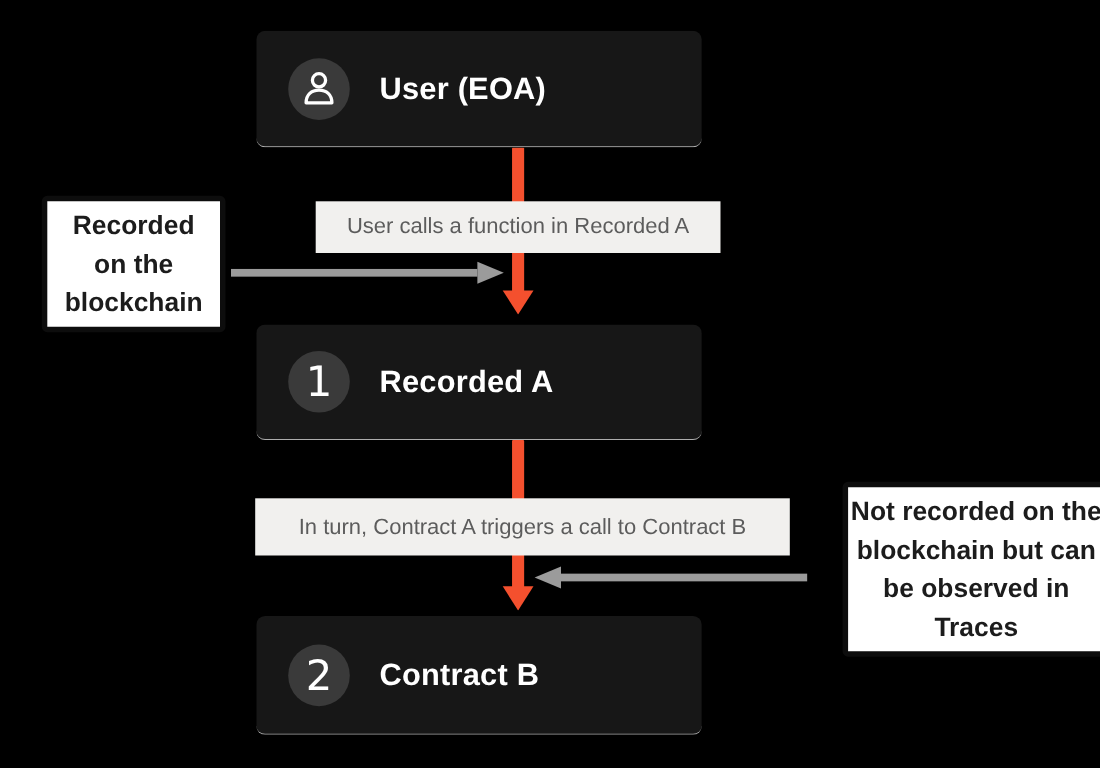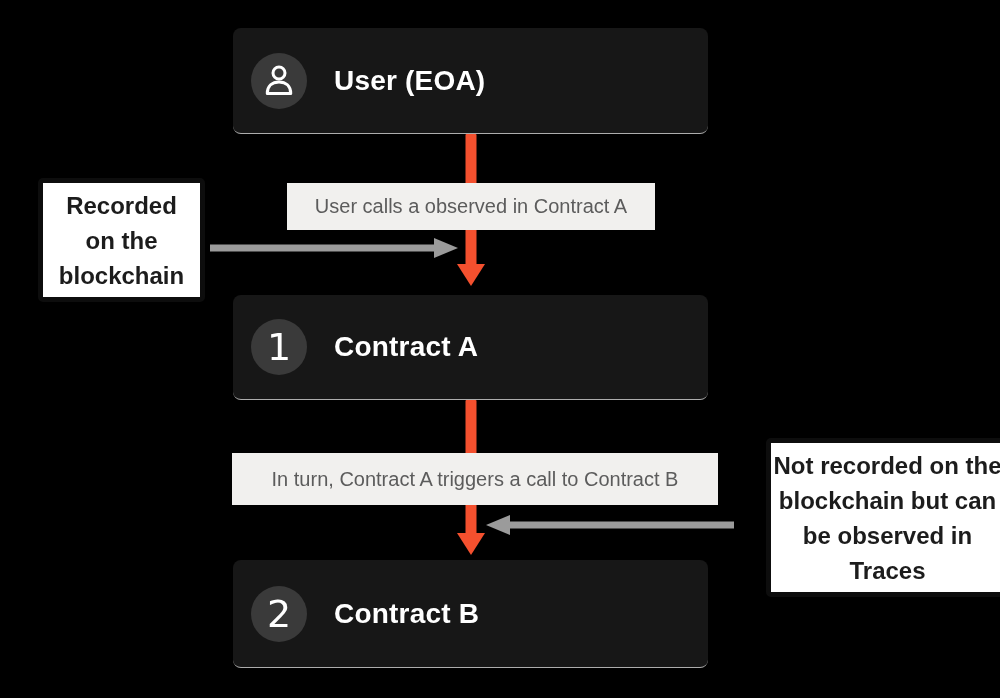--- a/index.html
+++ b/index.html
@@ -16,26 +16,26 @@
     --note-text:#1C1C1C;
   }
   html,body{margin:0;padding:0;background:var(--background);}
   #stage{
     position:relative;width:1000px;height:698px;overflow:hidden;
     background:var(--background);
     font-family:"Liberation Sans",sans-serif;
   }
   
   .node{
-    position:absolute;left:233px;width:475px;
+    position:absolute;left:233px;width:405px;
     background:var(--node-bg);
     border-radius:8px;
     border-bottom:1px solid rgba(200,200,200,0.85);
     display:flex;align-items:center;
-    padding-left:18px;box-sizing:border-box;
+    padding-left:29px;box-sizing:border-box;
     z-index:2;
   }
   #node-user{top:28px;height:106px;}
   #node-a{top:295px;height:105px;}
   #node-b{top:560px;height:108px;}
   .badge{
     width:56px;height:56px;border-radius:50%;
     background:var(--badge-bg);
     display:flex;align-items:center;justify-content:center;
     flex:0 0 auto;
@@ -109,31 +109,31 @@
   <div class="node" id="node-user">
     <div class="badge">
       <svg width="30" height="33" viewBox="0 0 32 34">
         <circle cx="16" cy="9" r="6.4" fill="none" stroke="#FFFFFF" stroke-width="3.2"></circle>
         <path d="M3.5 30.8 C3.5 22.8 8.8 18.5 16 18.5 S28.5 22.8 28.5 30.8 Z" fill="none" stroke="#FFFFFF" stroke-width="3.2" stroke-linejoin="round"></path>
       </svg>
     </div>
     <div class="node-title">User (EOA)</div>
   </div>
 
-  <div class="edge-label" id="edge-label-1">User calls a observed in Contract A</div>
+  <div class="edge-label" id="edge-label-1">User calls a function in Recorded A</div>
 
   <div class="note" id="note-left">Recorded
 on the
 blockchain</div>
 
   <div class="node" id="node-a">
     <div class="badge">
       <span class="badge-number">1</span>
     </div>
-    <div class="node-title">Contract A</div>
+    <div class="node-title">Recorded A</div>
   </div>
 
   <div class="edge-label" id="edge-label-2">In turn, Contract A triggers a call to Contract B</div>
 
   <div class="note" id="note-right">Not recorded on the
 blockchain but can
 be observed in
 Traces</div>
 
   <div class="node" id="node-b">

